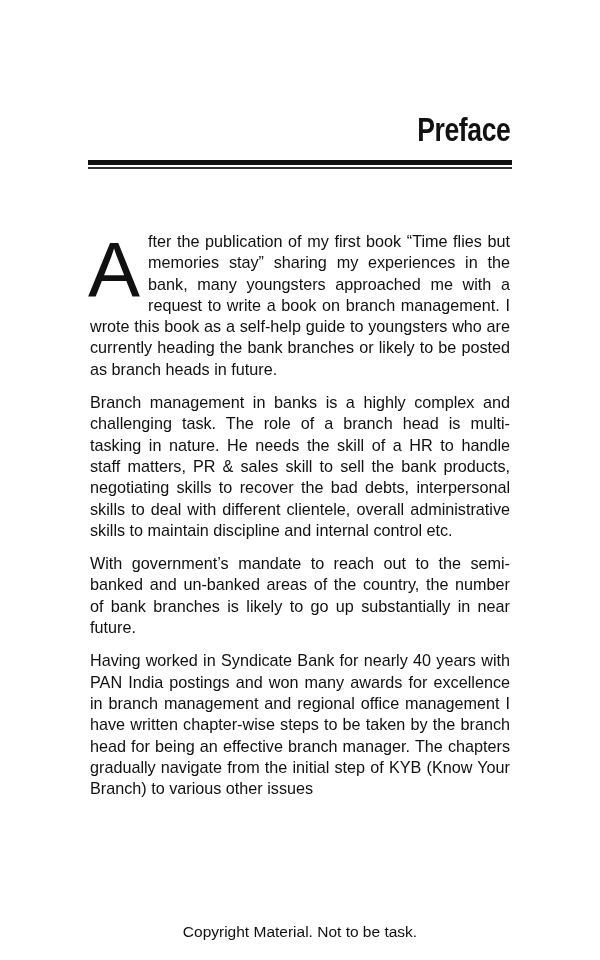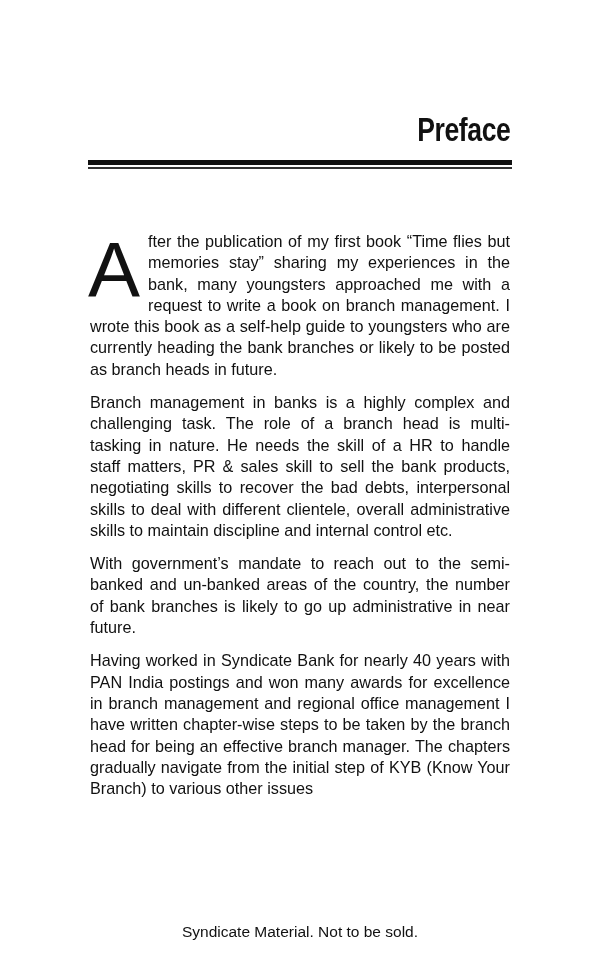--- a/index.html
+++ b/index.html
@@ -35,18 +35,18 @@
   <div class="title">Preface</div>
   <div class="rule-thick"></div>
   <div class="rule-thin"></div>
 
   <div class="body">
     <p>
       <span class="dropcap">A</span>
       <span>fter the publication of my first book “Time flies but memories stay” sharing  my experiences in the bank, many youngsters  approached me with a request to write a book on branch management. I wrote this book as a self-help guide to youngsters who are currently heading the bank branches or likely to be posted as branch heads in future.</span>
     </p>
     <p>Branch management in banks is a highly complex and challenging task. The role of a branch head is multi-tasking in nature. He needs the skill of a HR to handle staff matters, PR &amp; sales skill to sell the bank products, negotiating skills to recover the bad debts, interpersonal skills to deal with different clientele, overall administrative skills to maintain discipline and internal control etc.</p>
-    <p>With government’s mandate to reach out to the semi-banked and un-banked areas of the country, the number of bank branches is likely to go up administrative in near future.</p>
+    <p>With government’s mandate to reach out to the semi-banked and un-banked areas of the country, the number of bank branches is likely to go up substantially in near future.</p>
     <p>Having worked in  Syndicate Bank  for nearly 40 years with PAN India postings and won many awards for excellence in branch management and regional office management I have written chapter-wise steps to be taken by the branch head for being an effective branch manager. The chapters gradually navigate from the initial step of KYB (Know Your Branch) to various other issues</p>
   </div>
 
-  <div class="footer">Syndicate Material. Not to be sold.</div>
+  <div class="footer">Copyright Material. Not to be task.</div>
 </div>
 
 </body></html>

